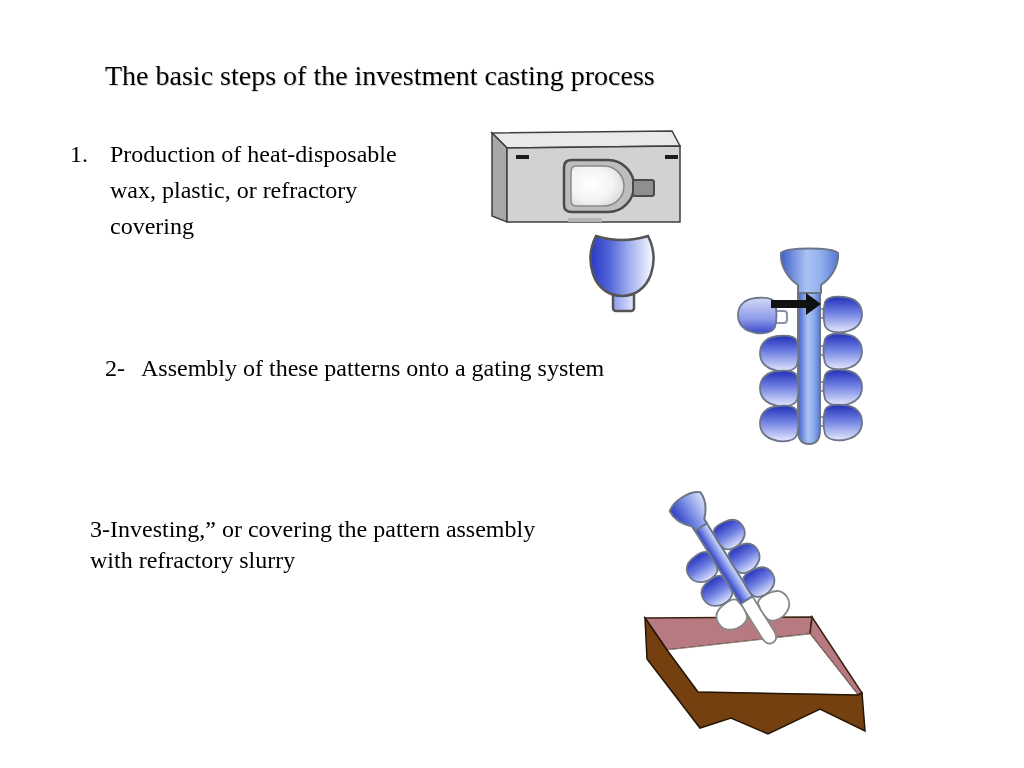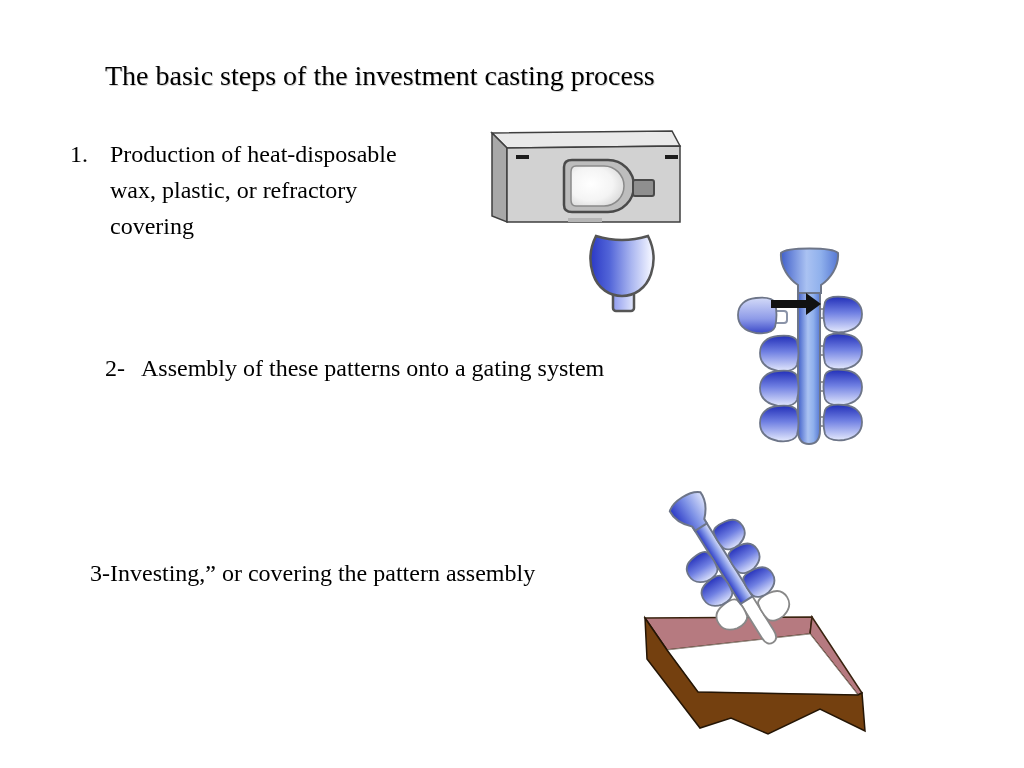--- a/index.html
+++ b/index.html
@@ -10,21 +10,21 @@
   .title {
     position:absolute; left:105px; top:58px; font-size:28px; line-height:1.25;
     white-space:nowrap; text-shadow:1px 1px 0 rgba(160,160,160,0.45);
   }
   .step { position:absolute; font-size:24px; }
   .step1 { left:70px; top:136px; display:flex; line-height:36px; }
   .step1 .marker { width:40px; flex:0 0 40px; }
   .ln { display:block; }
   .step2 { left:85px; top:355px; white-space:nowrap;margin-left:20px; }
   .step2 .marker { margin-right:16px; }
-  .step3 { left:90px; top:514px; line-height:31px;margin-top:44px; }
+  .step3 { left:90px; top:514px; line-height:31px; }
   .illus { position:absolute; }
   .illus svg { display:block; }
 </style>
 </head>
 <body>
 
 <div class="slide">
 
   <div class="title">The basic steps of the investment casting process</div>
 
@@ -36,20 +36,21 @@
       <span class="ln">covering</span>
     </span>
   </div>
 
   <div class="step step2">
     <span class="marker">2-</span><span>Assembly of these patterns onto a gating system</span>
   </div>
 
   <div class="step step3">
     <span class="ln">3-Investing,” or covering the pattern assembly</span>
+    <span class="ln">with refractory slurry</span>
   </div>
 
   <div class="illus" style="left:486px; top:126px;">
     <svg width="200" height="192" viewBox="0 0 200 192">
       <defs>
         <radialGradient id="rgWax" cx="38%" cy="45%" r="75%">
           <stop offset="0%" stop-color="#ffffff"></stop>
           <stop offset="55%" stop-color="#f4f4f4"></stop>
           <stop offset="85%" stop-color="#dcdcdc"></stop>
           <stop offset="100%" stop-color="#c2c2c2"></stop>

